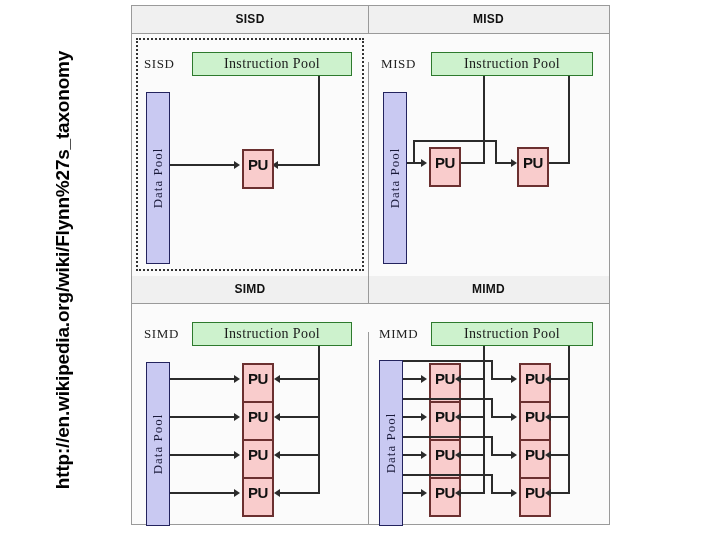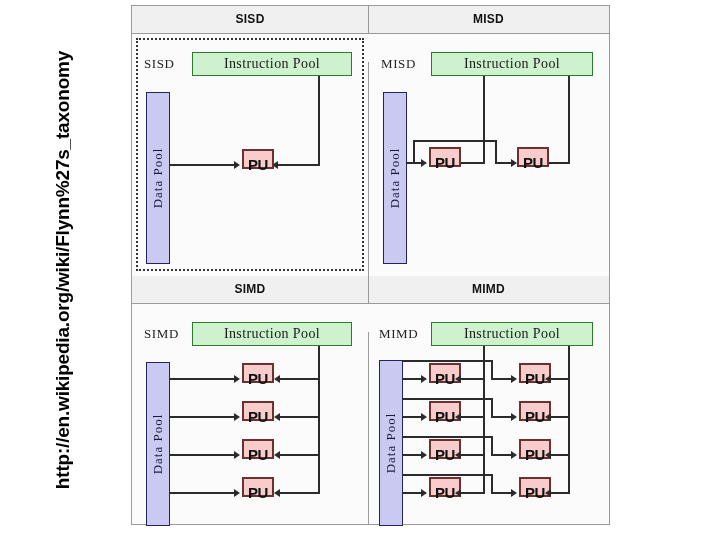--- a/index.html
+++ b/index.html
@@ -167,21 +167,21 @@
     font-family: "Liberation Serif", serif;
     font-size: 13px;
     color: #1a1a3a;
     letter-spacing: 1px;
   }
 
   
   .pu {
     position: absolute;
     width: 32px;
-    height: 20px;
+    height: 40px;
     background: #f9cccc;
     border: 2px solid #6b3030;
     box-sizing: border-box;
     font-family: "Liberation Sans", sans-serif;
     font-size: 15px;
     font-weight: bold;
     color: #111111;
     text-align: center;
     line-height: 28px;
     letter-spacing: -0.5px;

